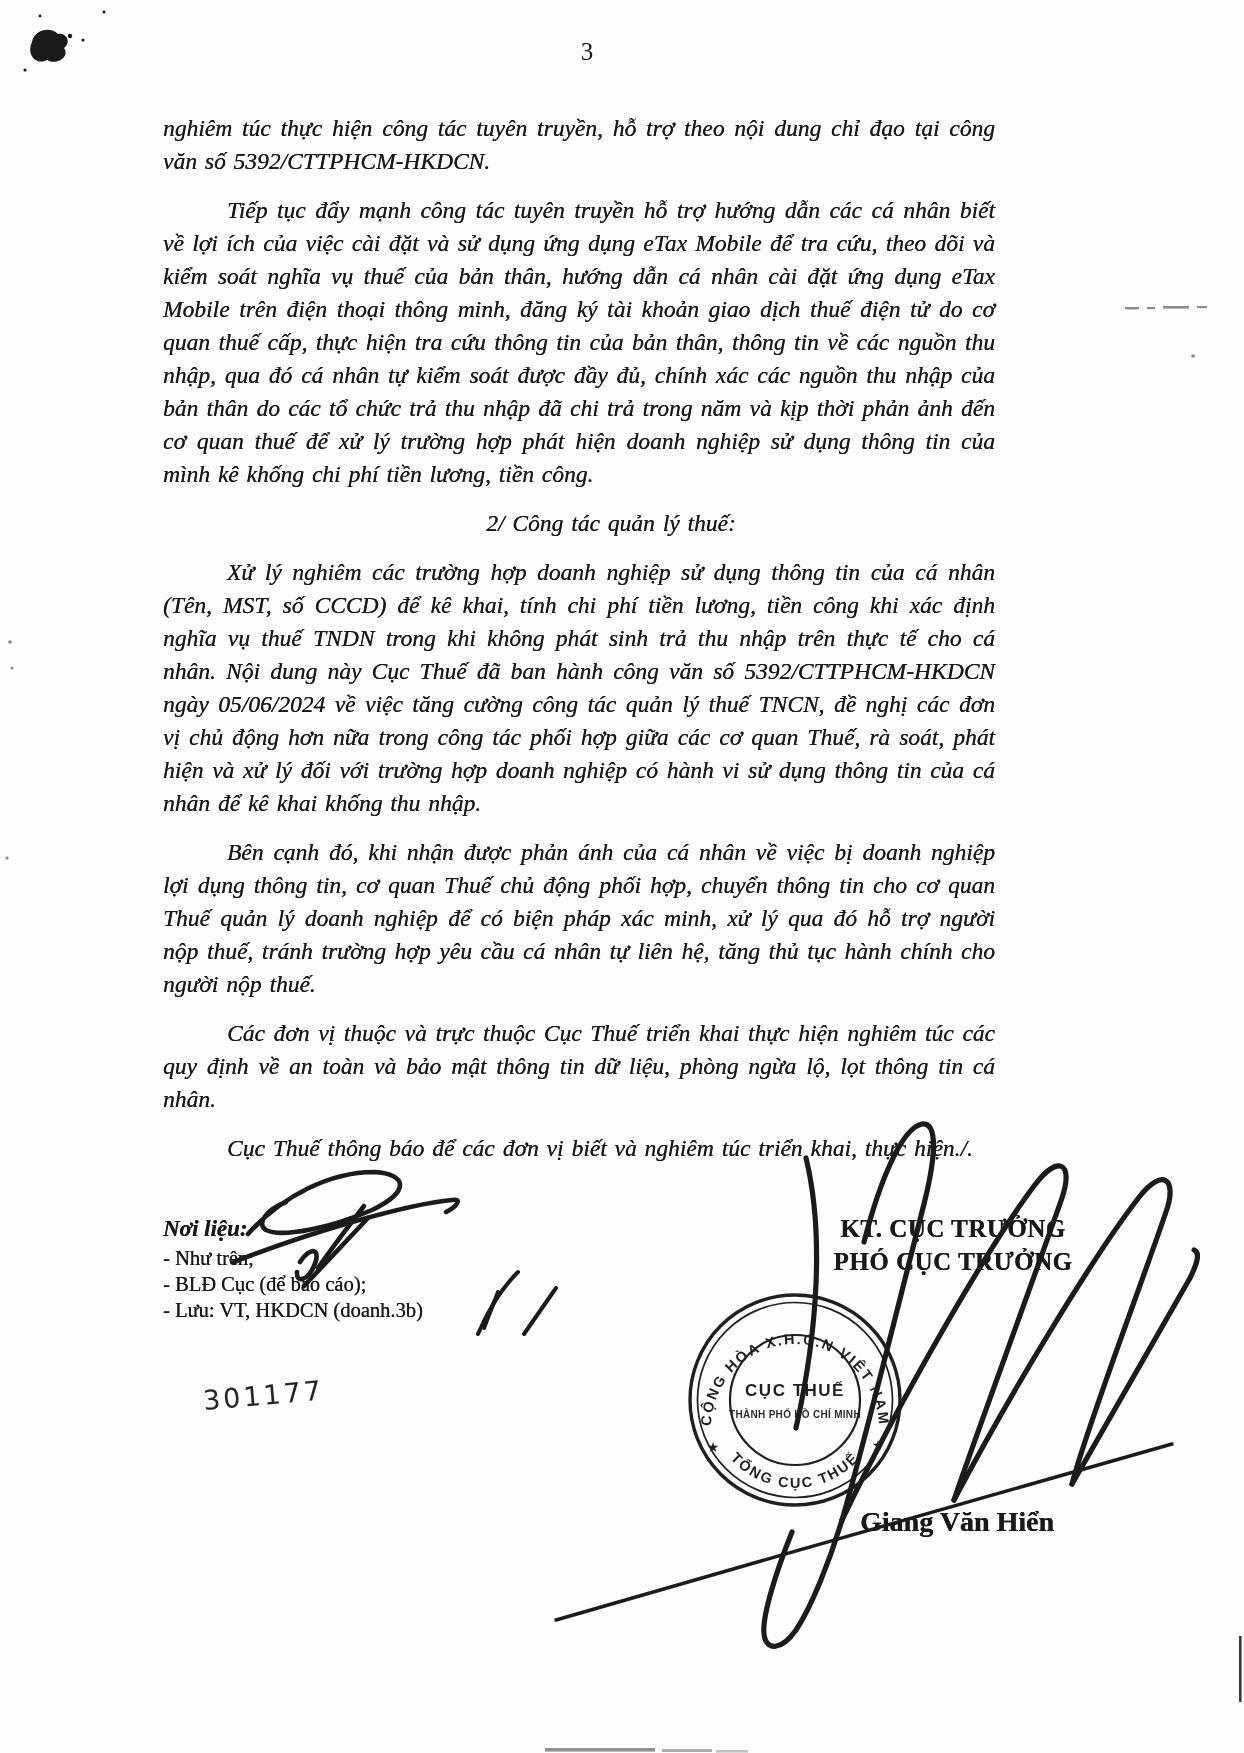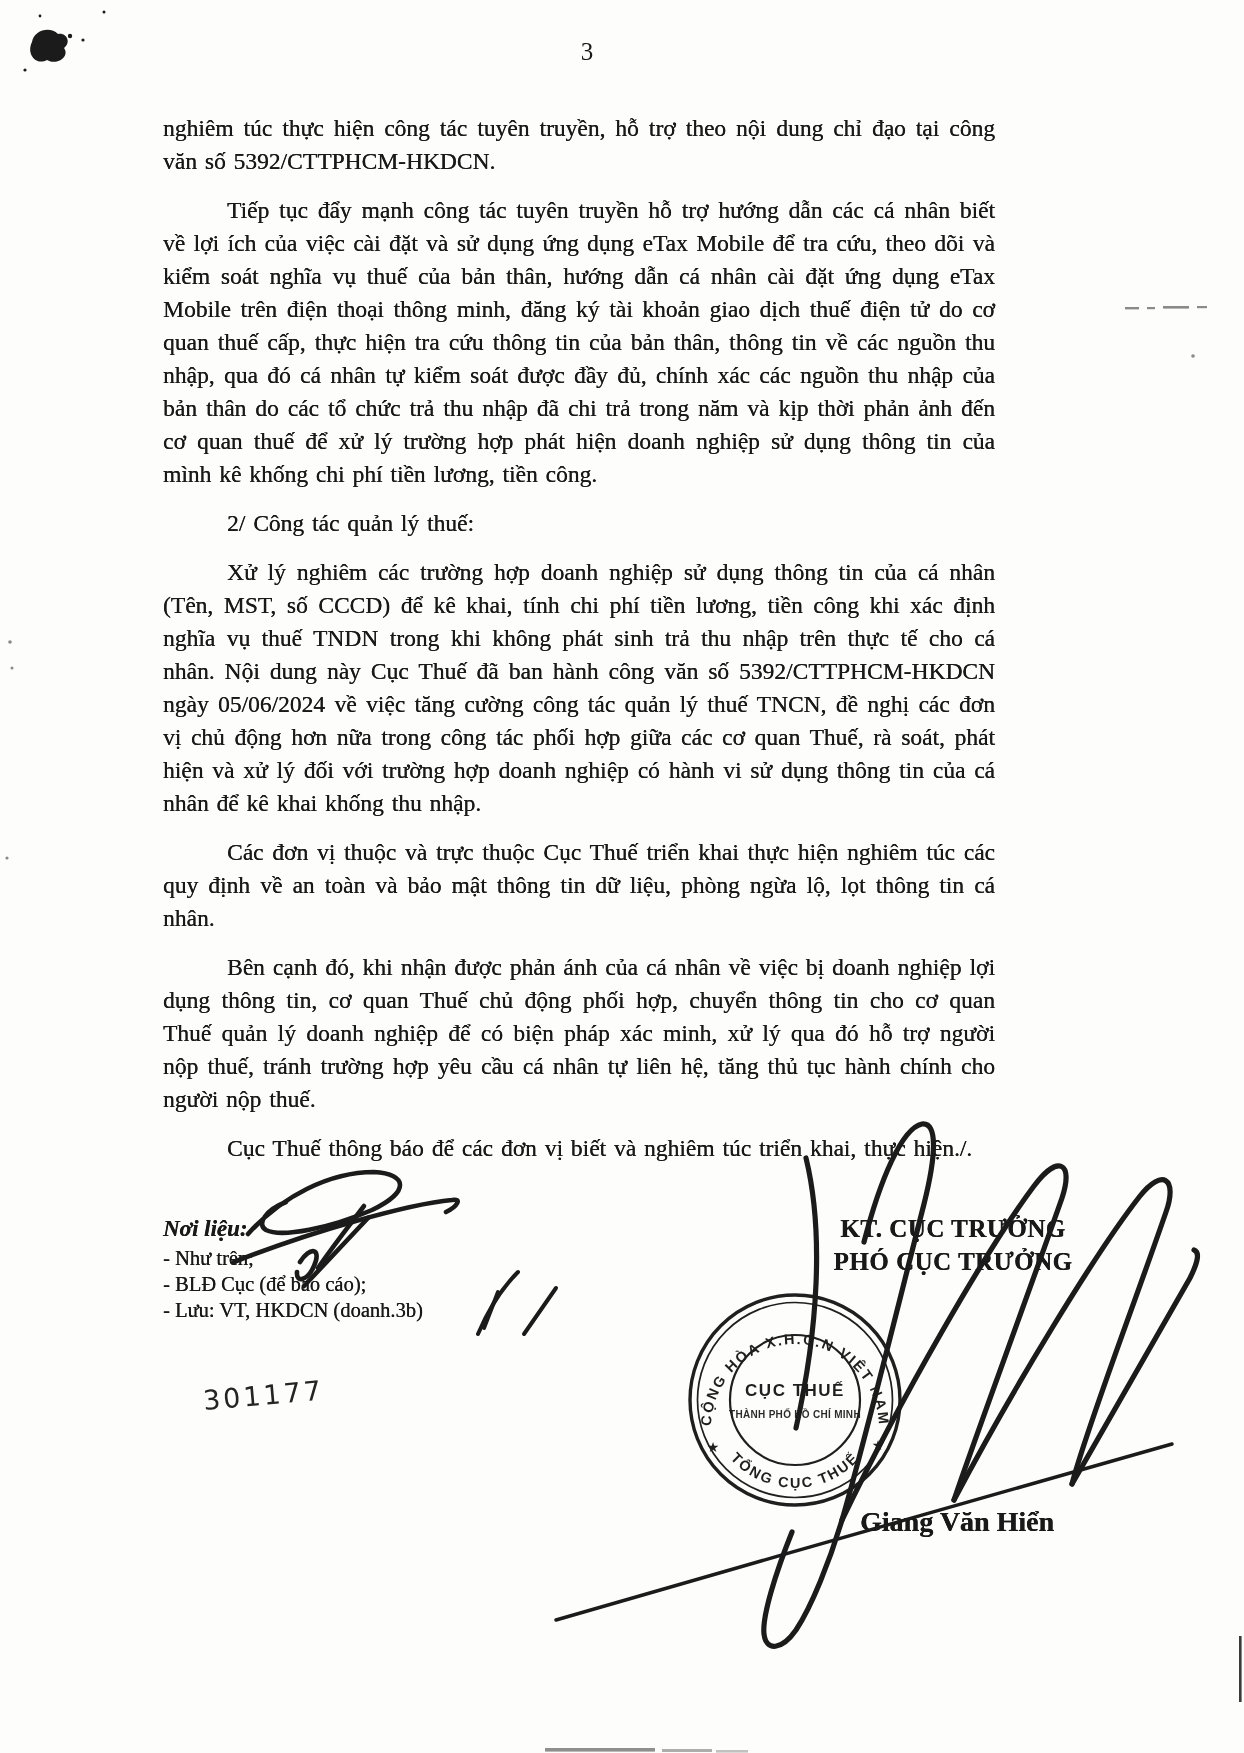--- a/index.html
+++ b/index.html
@@ -14,23 +14,23 @@
   }
   .page-number{
     position:absolute;left:163px;top:38px;width:848px;
     text-align:center;font-size:25px;
   }
   .content{
     position:absolute;left:163px;top:112px;width:848px;
     font-size:23.5px;line-height:33px;text-align:justify;
     text-shadow:0.25px 0 0 currentColor;
   }
-  .content p{margin:0 16px 16px 0;text-indent:64px;word-spacing:2px;}
+  .content p{margin:0 16px 16px 0;text-indent:64px;word-spacing:2px;font-style:italic;}
   .content p.cont{text-indent:0;}
-  .content p.heading{text-align:left;}
+  .content p.heading{text-align:center;}
   .recipients{
     position:absolute;left:163px;top:1216px;width:420px;
     font-size:20.5px;line-height:26px;
     text-shadow:0.25px 0 0 currentColor;
   }
   .recipients-label{font-weight:bold;font-style:italic;font-size:23px;margin-bottom:3px;}
   .signer-titles{
     position:absolute;left:772px;top:1212px;width:362px;
     text-align:center;font-weight:bold;font-size:25px;line-height:33px;
     letter-spacing:0.5px;white-space:nowrap;
@@ -52,22 +52,22 @@
 
 <div class="page">
 
   <div class="page-number">3</div>
 
   <div class="content">
     <p class="cont">nghiêm túc thực hiện công tác tuyên truyền, hỗ trợ theo nội dung chỉ đạo tại công văn số 5392/CTTPHCM-HKDCN.</p>
     <p>Tiếp tục đẩy mạnh công tác tuyên truyền hỗ trợ hướng dẫn các cá nhân biết về lợi ích của việc cài đặt và sử dụng ứng dụng eTax Mobile để tra cứu, theo dõi và kiểm soát nghĩa vụ thuế của bản thân, hướng dẫn cá nhân cài đặt ứng dụng eTax Mobile trên điện thoại thông minh, đăng ký tài khoản giao dịch thuế điện tử do cơ quan thuế cấp, thực hiện tra cứu thông tin của bản thân, thông tin về các nguồn thu nhập, qua đó cá nhân tự kiểm soát được đầy đủ, chính xác các nguồn thu nhập của bản thân do các tổ chức trả thu nhập đã chi trả trong năm và kịp thời phản ảnh đến cơ quan thuế để xử lý trường hợp phát hiện doanh nghiệp sử dụng thông tin của mình kê khống chi phí tiền lương, tiền công.</p>
     <p class="heading">2/ Công tác quản lý thuế:</p>
     <p>Xử lý nghiêm các trường hợp doanh nghiệp sử dụng thông tin của cá nhân (Tên, MST, số CCCD) để kê khai, tính chi phí tiền lương, tiền công khi xác định nghĩa vụ thuế TNDN trong khi không phát sinh trả thu nhập trên thực tế cho cá nhân. Nội dung này Cục Thuế đã ban hành công văn số 5392/CTTPHCM-HKDCN ngày 05/06/2024 về việc tăng cường công tác quản lý thuế TNCN, đề nghị các đơn vị chủ động hơn nữa trong công tác phối hợp giữa các cơ quan Thuế, rà soát, phát hiện và xử lý đối với trường hợp doanh nghiệp có hành vi sử dụng thông tin của cá nhân để kê khai khống thu nhập.</p>
+    <p>Bên cạnh đó, khi nhận được phản ánh của cá nhân về việc bị doanh nghiệp lợi dụng thông tin, cơ quan Thuế chủ động phối hợp, chuyển thông tin cho cơ quan Thuế quản lý doanh nghiệp để có biện pháp xác minh, xử lý qua đó hỗ trợ người nộp thuế, tránh trường hợp yêu cầu cá nhân tự liên hệ, tăng thủ tục hành chính cho người nộp thuế.</p>
     <p>Các đơn vị thuộc và trực thuộc Cục Thuế triển khai thực hiện nghiêm túc các quy định về an toàn và bảo mật thông tin dữ liệu, phòng ngừa lộ, lọt thông tin cá nhân.</p>
-    <p>Bên cạnh đó, khi nhận được phản ánh của cá nhân về việc bị doanh nghiệp lợi dụng thông tin, cơ quan Thuế chủ động phối hợp, chuyển thông tin cho cơ quan Thuế quản lý doanh nghiệp để có biện pháp xác minh, xử lý qua đó hỗ trợ người nộp thuế, tránh trường hợp yêu cầu cá nhân tự liên hệ, tăng thủ tục hành chính cho người nộp thuế.</p>
     <p>Cục Thuế thông báo để các đơn vị biết và nghiêm túc triển khai, thực hiện./.</p>
   </div>
 
   <div class="recipients">
     <div class="recipients-label">Nơi liệu:</div>
     <div>- Như trên;</div>
     <div>- BLĐ Cục (để báo cáo);</div>
     <div>- Lưu: VT, HKDCN (doanh.3b)</div>
   </div>
 

